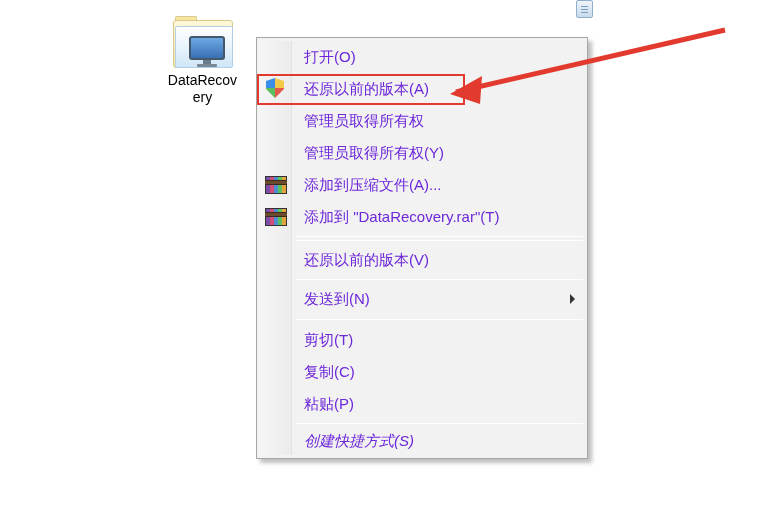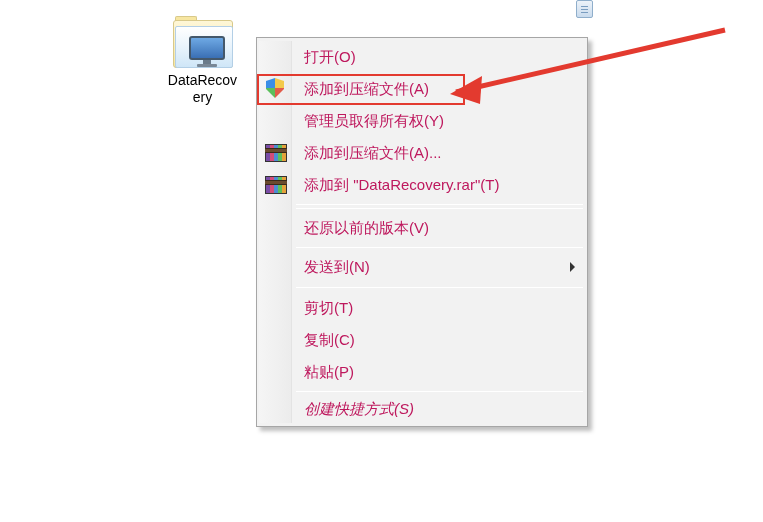--- a/index.html
+++ b/index.html
@@ -130,21 +130,21 @@
       background: linear-gradient(90deg,#f5f5f5,#ececec);
       border-right: 1px solid #e3e3e3;
     }
     .cm-item {
       position: relative;
       height: 32px;
       display: flex;
       align-items: center;
       padding-left: 10px;
       padding-right: 22px;
-      color: #be185d;
+      color: #6d28d9;
       white-space: nowrap;
     }
     .cm-item .sub-arrow {
       position: absolute;
       right: 10px;
       top: 50%;
       transform: translateY(-50%);
       width: 0; height: 0;
       border-top: 5px solid transparent;
       border-bottom: 5px solid transparent;
@@ -287,23 +287,26 @@
       <div class="cm-icon">
         <div class="shield">
             <div class="shield-mask">
               <div class="q tl"></div>
               <div class="q tr"></div>
               <div class="q bl"></div>
               <div class="q br"></div>
             </div>
           </div>
       </div>
-      <span>添加到压缩文件(A)</span>
-    </div>
-
+      <span>还原以前的版本(A)</span>
+    </div>
+
+    <div class="cm-item">
+      <span>管理员取得所有权</span>
+    </div>
 
 
     <div class="cm-item">
       <span>管理员取得所有权(Y)</span>
     </div>
 
     <div class="cm-item">
       <div class="cm-icon">
         <div class="rar-icon">
             <div class="rar-books"></div>

